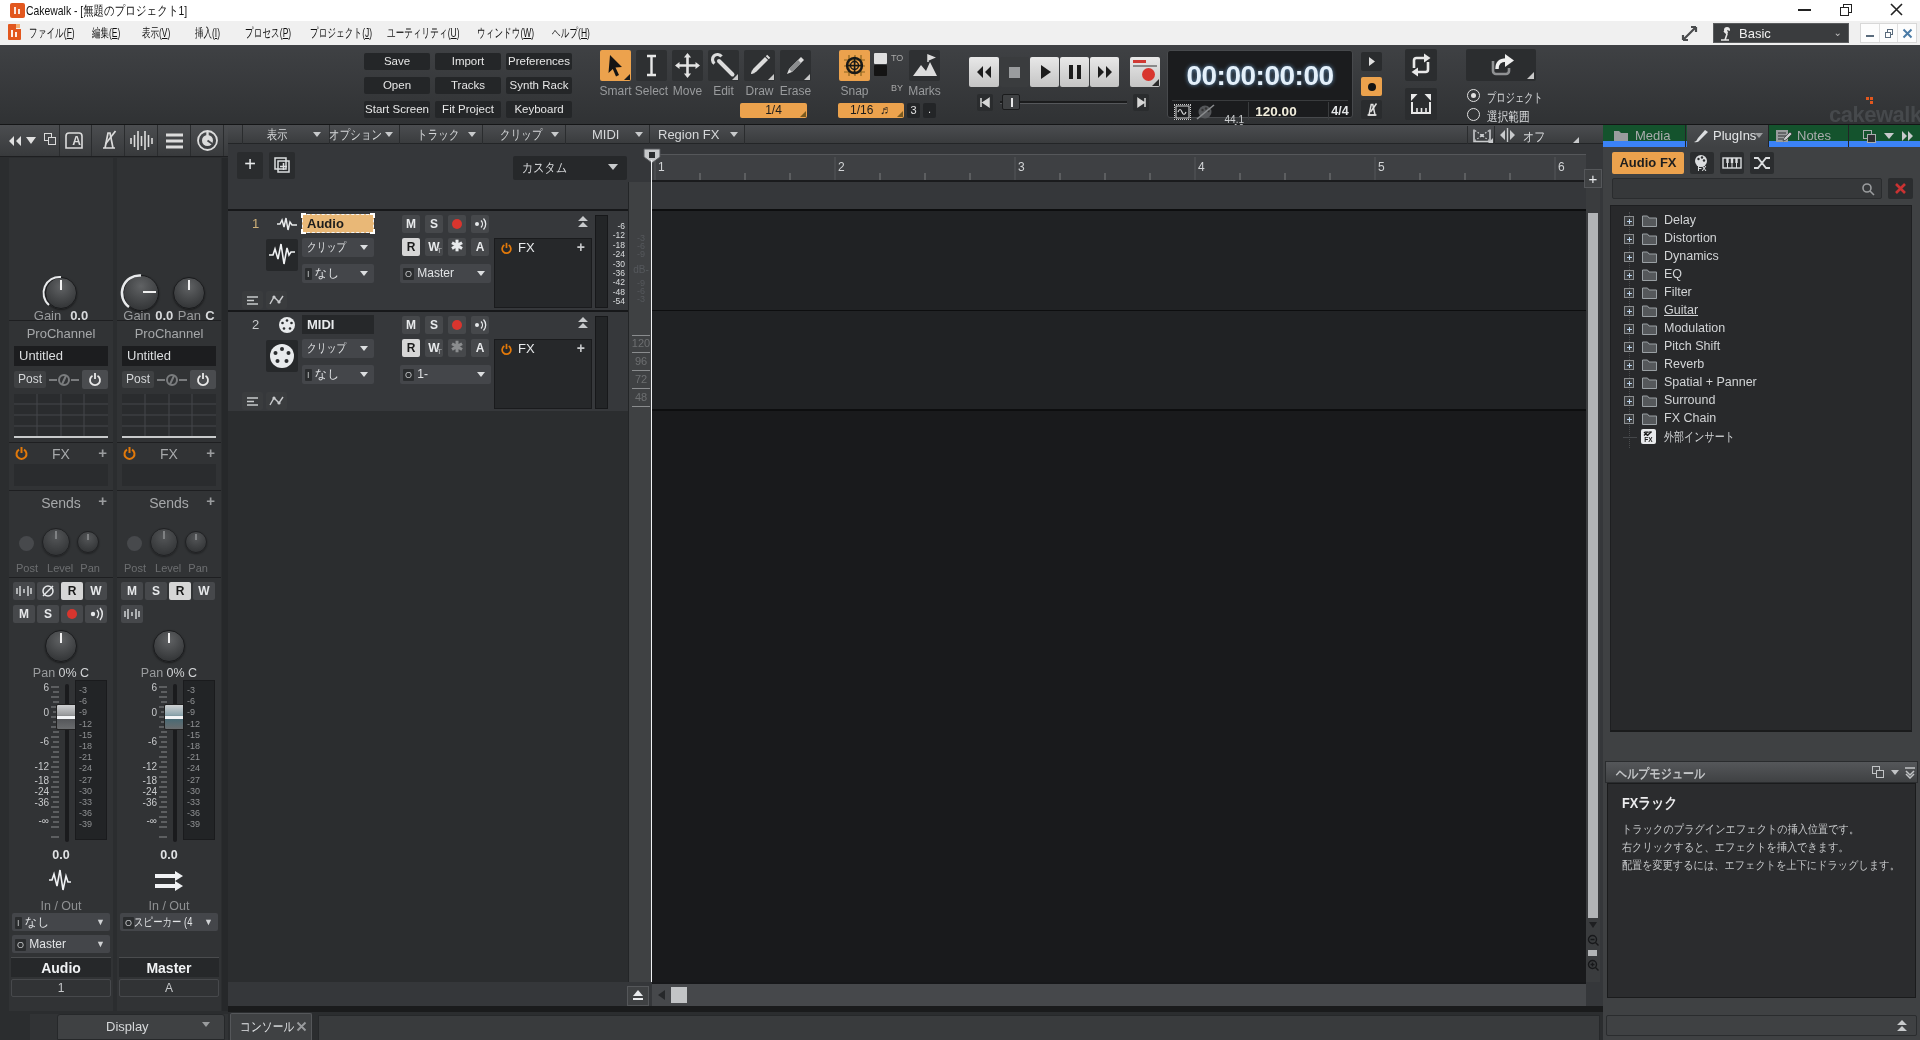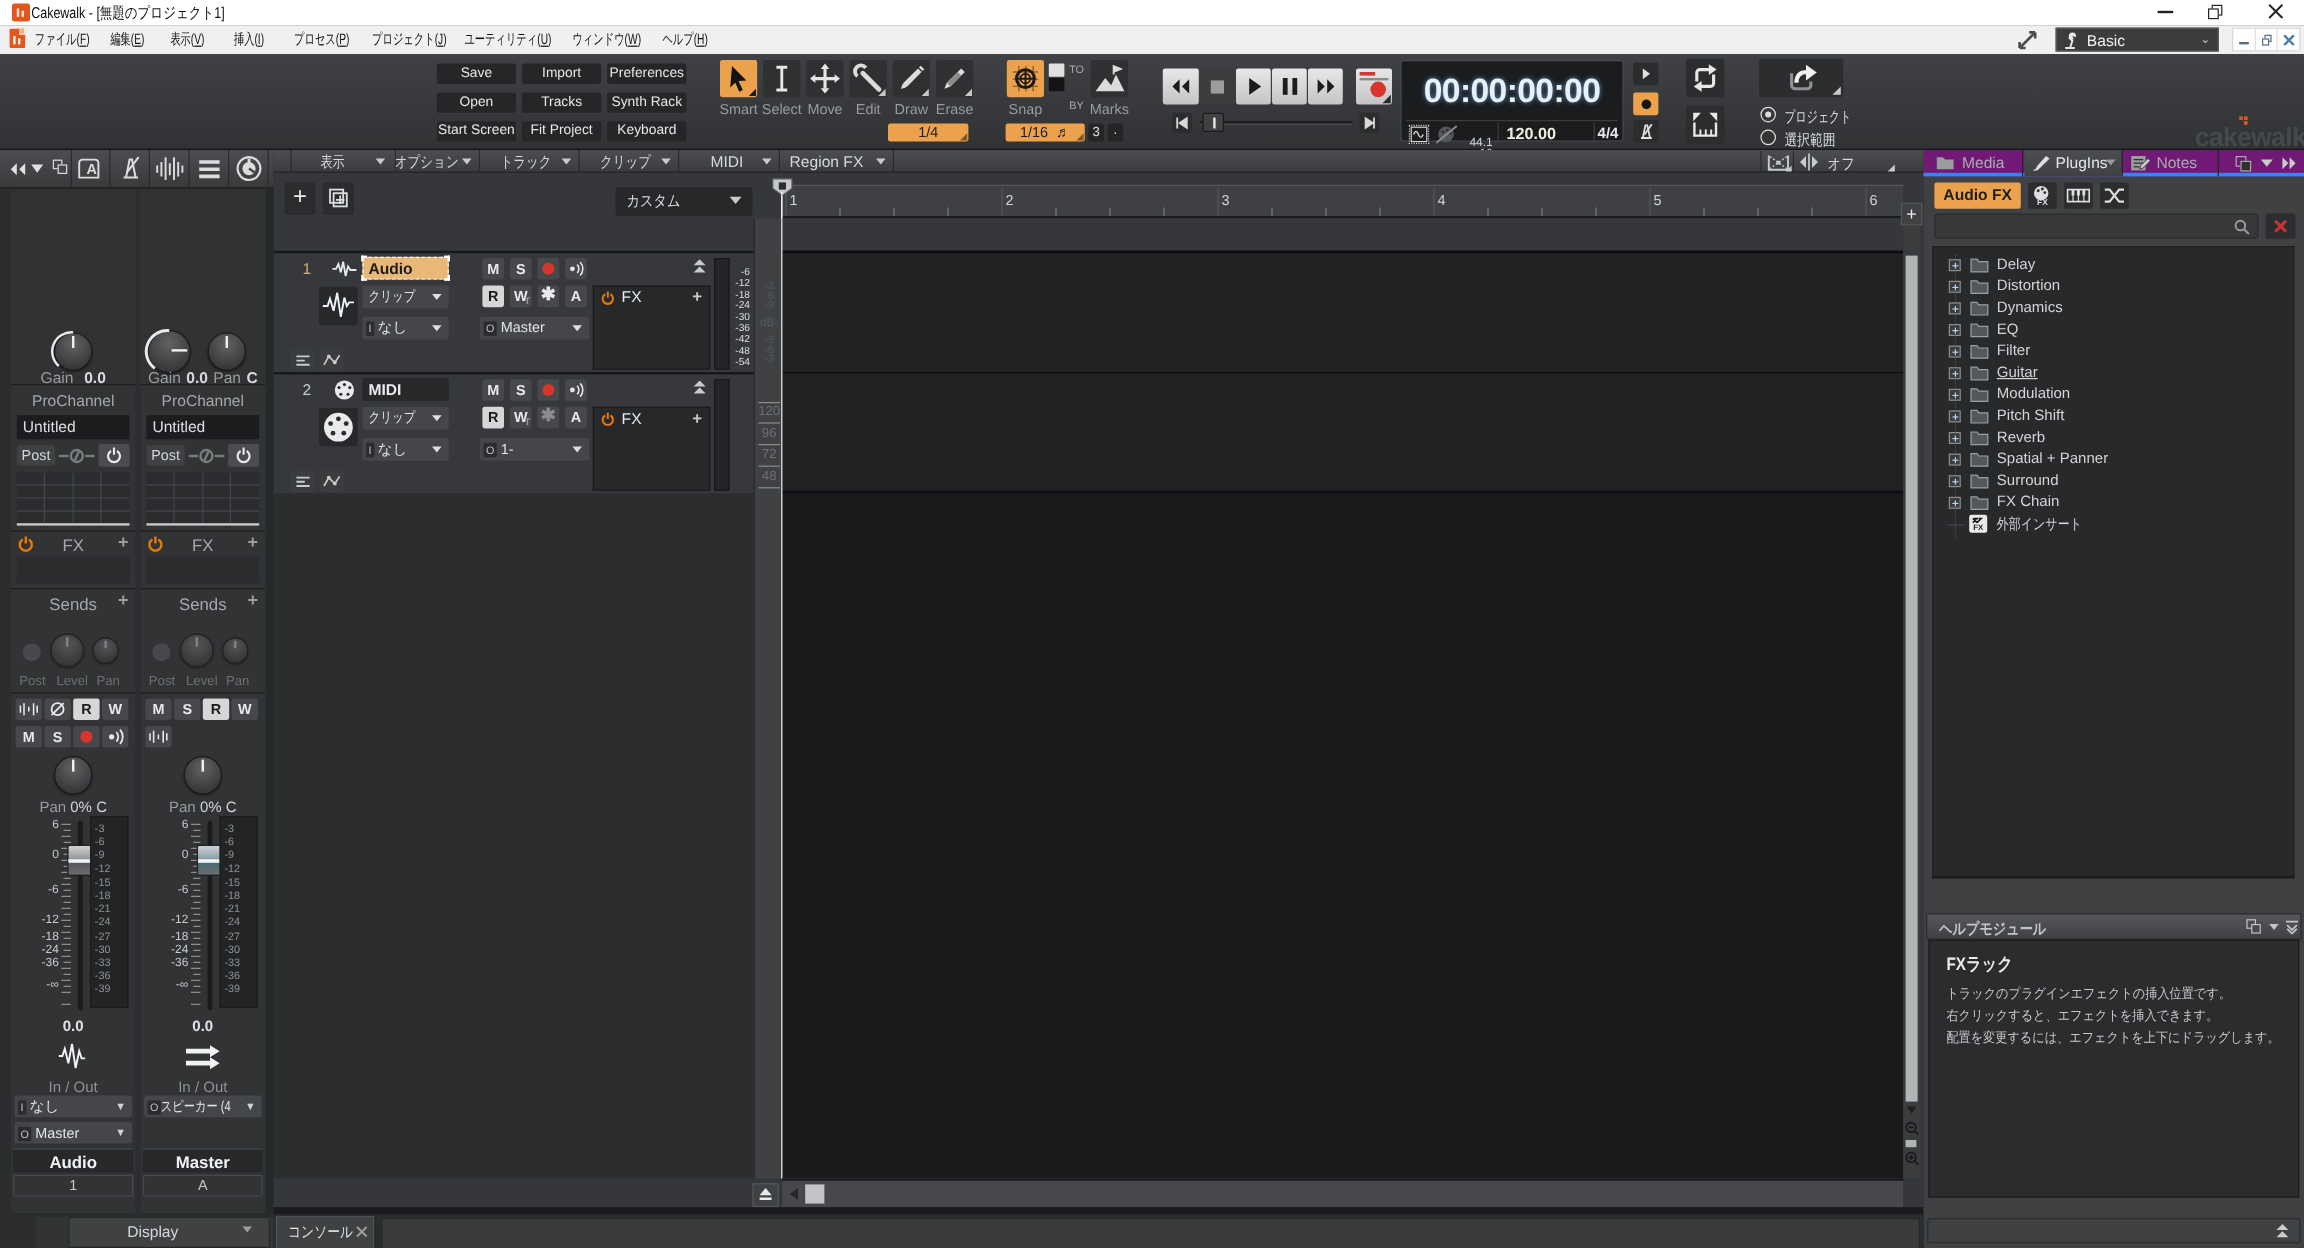--- a/index.html
+++ b/index.html
@@ -799,21 +799,21 @@
       <svg class="abs" style="left:1139px;top:3px;" width="15" height="15" viewBox="0 0 13 13">
           <circle cx="5.5" cy="5.5" r="4" fill="none" stroke="#17181a" stroke-width="1.4"></circle>
           <path d="M3.5 5.5 h4 M5.5 3.5 v4 M8.5 8.5 l3 3" stroke="#17181a" stroke-width="1.4"></path>
         </svg>
     </div>
     <div class="abs" style="left:0;top:881px;width:1375px;height:6px;background:#1a1b1c;"></div>
   </div>
 
   <div class="abs" id="browser" style="left:1603px;top:125px;width:317px;height:915px;background:#3f4143;">
 
-    <div class="abs" style="left:0;top:0;width:317px;height:22px;background:#701a75;border-bottom:3px solid #3b82f6;text-align:center;">
+    <div class="abs" style="left:0;top:0;width:317px;height:22px;background:#14532d;border-bottom:6px solid #3b82f6;text-align:center;">
       <div class="abs" style="left:3px;top:0;width:80px;height:22px;border-right:1px solid #232527;">
         <svg class="abs" style="left:7px;top:4px;" width="16" height="13" viewBox="0 0 16 13">
             <path d="M1 2 h5 l2 2 h7 v8 h-14 z" fill="#9a9c9e"></path>
           </svg>
         <span class="abs" style="left:29px;top:3px;color:#aaacae;font-size:13px;">Media</span>
       </div>
       <div class="abs" style="left:84px;top:0;width:82px;height:22px;background:linear-gradient(#4b4d50,#3f4143);border-right:1px solid #232527;">
         <svg class="abs" style="left:5px;top:3px;" width="18" height="16" viewBox="0 0 18 16">
             <path d="M2 14 q3 -1 4 -4 l7 -8 l3 2 l-8 8 q-2 3 -6 2" fill="#dcdee0"></path>
           </svg>

